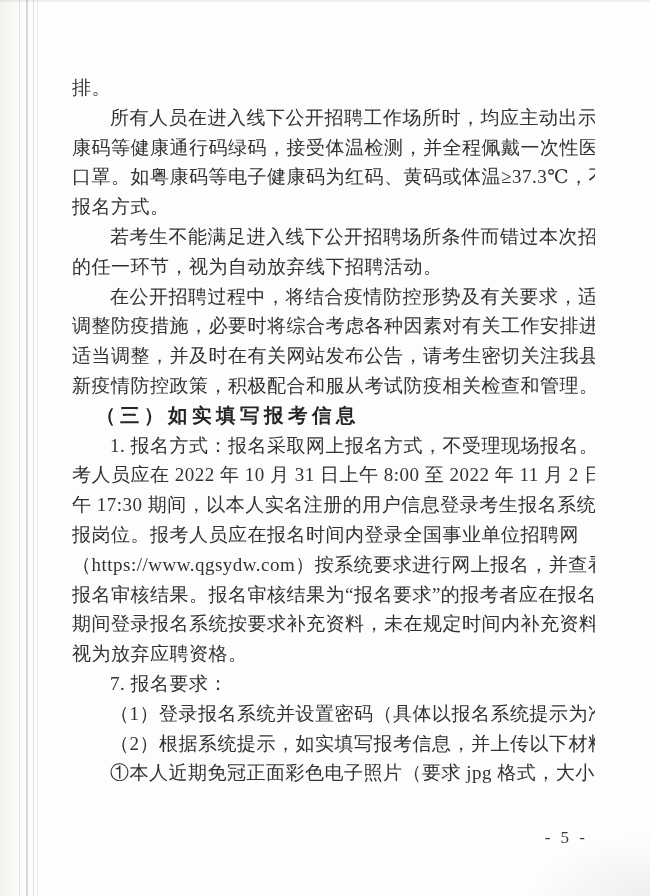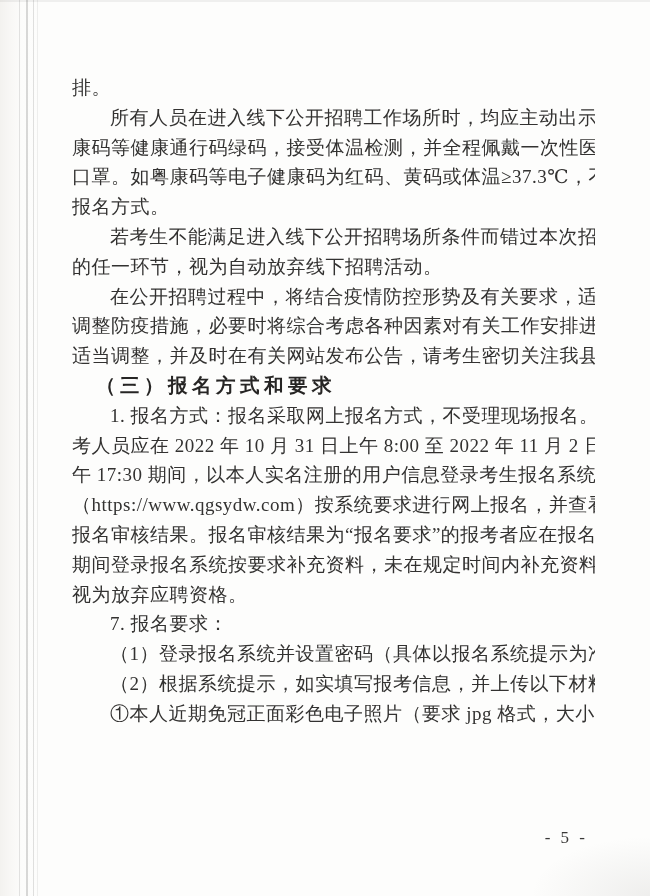--- a/index.html
+++ b/index.html
@@ -95,24 +95,26 @@
     <div class="line end">排。</div>
     <div class="line indent">所有人员在进入线下公开招聘工作场所时，均应主动出示粤</div>
     <div class="line">康码等健康通行码绿码，接受体温检测，并全程佩戴一次性医用</div>
     <div class="line">口罩。如粤康码等电子健康码为红码、黄码或体温≥37.3℃，不得</div>
     <div class="line end">报名方式。</div>
     <div class="line indent">若考生不能满足进入线下公开招聘场所条件而错过本次招聘</div>
     <div class="line end">的任一环节，视为自动放弃线下招聘活动。</div>
     <div class="line indent">在公开招聘过程中，将结合疫情防控形势及有关要求，适时</div>
     <div class="line">调整防疫措施，必要时将综合考虑各种因素对有关工作安排进行</div>
     <div class="line">适当调整，并及时在有关网站发布公告，请考生密切关注我县最</div>
-    <div class="line heading end">（三）报名方式和要求</div>
+    <div class="line end">新疫情防控政策，积极配合和服从考试防疫相关检查和管理。</div>
+    <div class="line heading end">（三）如实填写报考信息</div>
     <div class="line indent">1. 报名方式：报名采取网上报名方式，不受理现场报名。报</div>
     <div class="line">考人员应在 2022 年 10 月 31 日上午 8:00 至 2022 年 11 月 2 日下</div>
     <div class="line">午 17:30 期间，以本人实名注册的用户信息登录考生报名系统选</div>
+    <div class="line end">报岗位。报考人员应在报名时间内登录全国事业单位招聘网</div>
     <div class="line">（https://www.qgsydw.com）按系统要求进行网上报名，并查看</div>
     <div class="line">报名审核结果。报名审核结果为“报名要求”的报考者应在报名</div>
     <div class="line">期间登录报名系统按要求补充资料，未在规定时间内补充资料的</div>
     <div class="line end">视为放弃应聘资格。</div>
     <div class="line indent end">7. 报名要求：</div>
     <div class="line indent">（1）登录报名系统并设置密码（具体以报名系统提示为准）。</div>
     <div class="line indent">（2）根据系统提示，如实填写报考信息，并上传以下材料：</div>
     <div class="line indent">①本人近期免冠正面彩色电子照片（要求 jpg 格式，大小为</div>
   </div>
 

